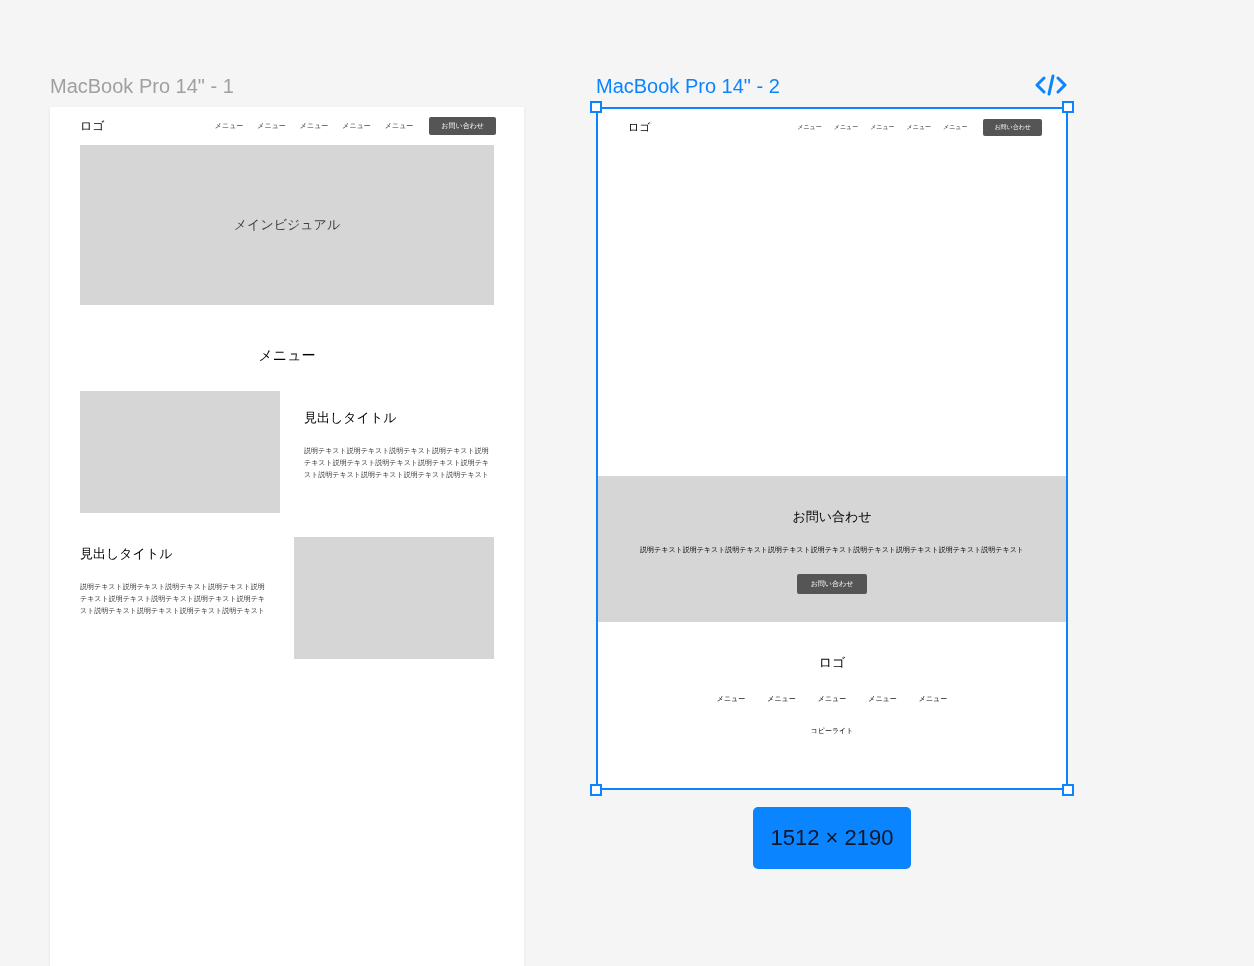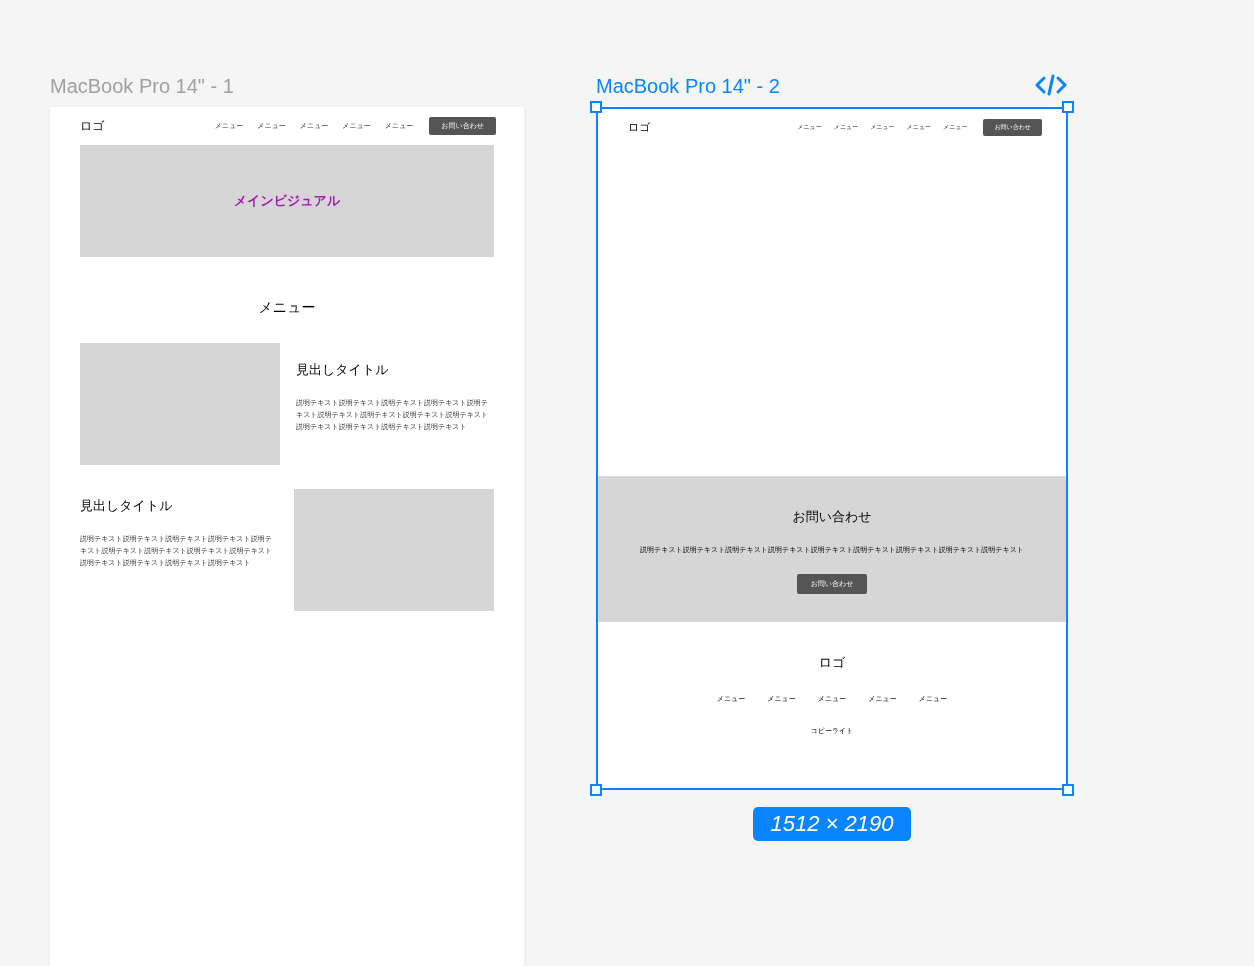--- a/index.html
+++ b/index.html
@@ -76,26 +76,25 @@
     .dimensions-pill-wrapper {
       position: absolute;
       left: 596px;
       width: 472px;
       top: 807px;
       display: flex;
       justify-content: center;
     }
     .dimensions-pill2 {
       background: #0b84ff;
-      color: #ffffff;
+      color: #0f172a;
       font-size: 22px;
       font-weight: 500;
-      padding: 4px 18px;
+      padding: 18px 18px;
       border-radius: 5px;
-      font-style: italic;
     }
 
     
     .hdr {
       display: flex;
       align-items: center;
       padding: 10px 28px 10px 30px;
       gap: 16px;
     }
     .hdr .logo {
@@ -122,27 +121,26 @@
     .hdr.small .nav span { font-size: 6px; }
     .hdr.small .contact-btn { font-size: 6px; padding: 4px 11px; }
 
     .placeholder {
       background: #d6d6d6;
     }
 
     
     .f1-main-visual {
       margin: 0 30px;
-      height: 112px;
+      height: 160px;
       display: flex;
       align-items: center;
       justify-content: center;
       font-size: 13px;
-      color: #a21caf;
-      font-weight: bold;
+      color: #404040;
     }
     .f1-section {
       text-align: center;
       padding: 28px 40px 0;
     }
     .f1-section h2 {
       font-size: 14px;
       font-weight: 500;
       margin-bottom: 22px;
     }
@@ -159,21 +157,21 @@
     .f1-biz-title {
       text-align: center;
       font-size: 14px;
       font-weight: 500;
       margin-top: 42px;
       margin-bottom: 26px;
     }
     .f1-biz-row {
       display: flex;
       padding: 0 30px;
-      gap: 16px;
+      gap: 24px;
       margin-bottom: 24px;
     }
     .f1-biz-row .img {
       width: 200px;
       height: 122px;
       flex-shrink: 0;
     }
     .f1-biz-row .txt { padding-top: 18px; }
     .f1-biz-row .txt h3 {
       font-size: 13px;

